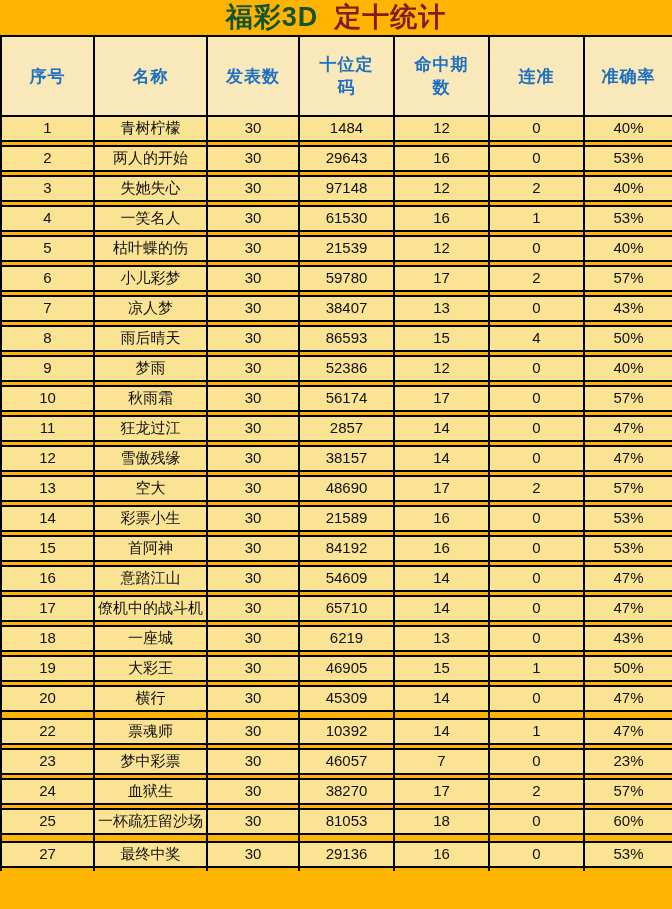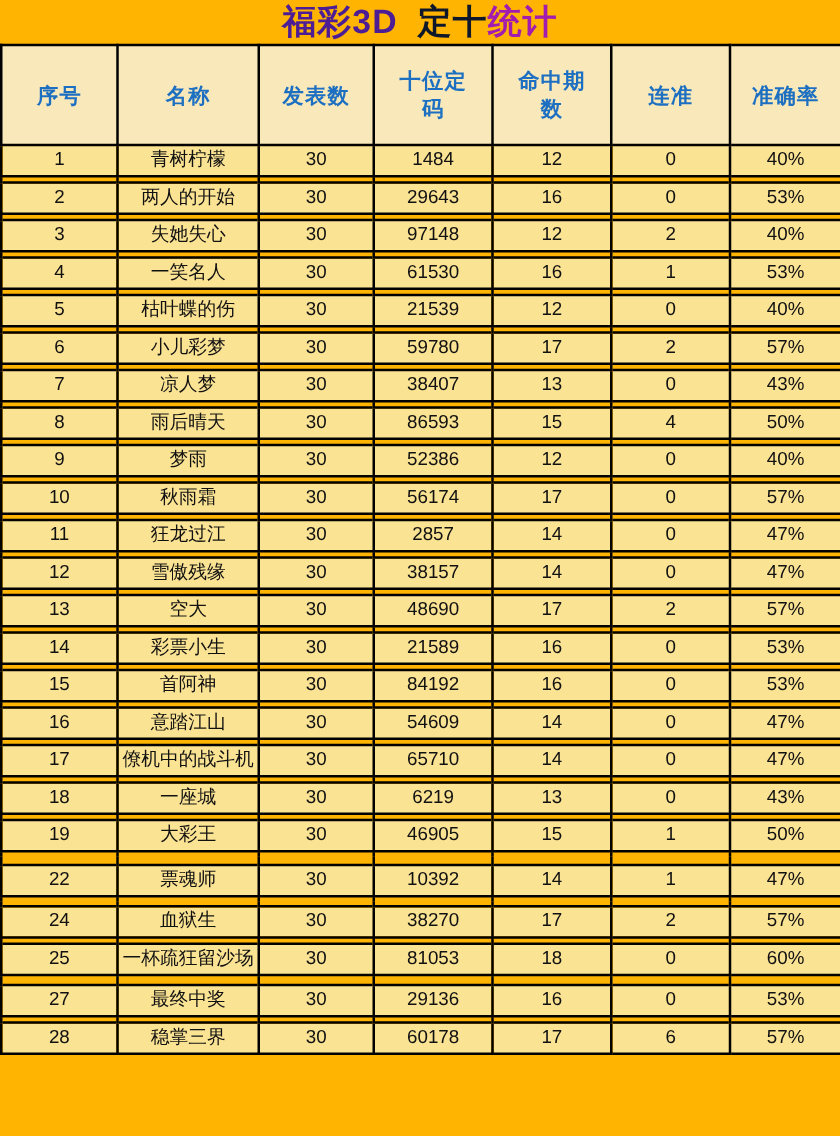--- a/index.html
+++ b/index.html
@@ -36,23 +36,23 @@
     border-left:2px solid var(--c-border,#000);
     border-right:2px solid var(--c-border,#000);
     border-top:none;border-bottom:none;
   }
 </style>
 </head>
 <body style="--c-bg: #FFB401; --c-row-bg: #FBE394; --c-header-bg: #F8E8BA; --c-header-text: #1D6FC2; --c-border: #000000;">
 
 <div class="app">
   <div class="title" id="title">
-      <span style="color: #4c1d95;">福彩3D</span>
-      <span style="color: #0f172a; margin-left: 16px;">定十</span>
-      <span style="color: #a21caf; text-align: center;">统计</span>
+      <span style="color: #14532d;">福彩3D</span>
+      <span style="color: #7f1d1d; margin-left: 16px;">定十</span>
+      <span style="color: #7f1d1d; text-align: center;">统计</span>
     </div>
   <table>
     <colgroup>
       <col style="width:93px">
         <col style="width:113px">
         <col style="width:92px">
       <col style="width:95px">
         <col style="width:95px">
         <col style="width:95px">
       <col style="width:89px">
@@ -404,20 +404,29 @@
         </tr>
         <tr class="spacer">
           <td></td>
           <td></td>
           <td></td>
           <td></td>
           <td></td>
           <td></td>
           <td></td>
         </tr>
+        <tr>
+          <td class="data">20</td>
+          <td class="data">横行</td>
+          <td class="data">30</td>
+          <td class="data">45309</td>
+          <td class="data">14</td>
+          <td class="data">0</td>
+          <td class="data">47%</td>
+        </tr>
         <tr class="spacer">
           <td></td>
           <td></td>
           <td></td>
           <td></td>
           <td></td>
           <td></td>
           <td></td>
         </tr>
         <tr class="spacer">
@@ -439,20 +448,29 @@
           <td class="data">47%</td>
         </tr>
         <tr class="spacer">
           <td></td>
           <td></td>
           <td></td>
           <td></td>
           <td></td>
           <td></td>
           <td></td>
+        </tr>
+        <tr>
+          <td class="data">23</td>
+          <td class="data">梦中彩票</td>
+          <td class="data">30</td>
+          <td class="data">46057</td>
+          <td class="data">7</td>
+          <td class="data">0</td>
+          <td class="data">23%</td>
         </tr>
         <tr class="spacer">
           <td></td>
           <td></td>
           <td></td>
           <td></td>
           <td></td>
           <td></td>
           <td></td>
         </tr>
@@ -511,25 +529,16 @@
           <td class="data">53%</td>
         </tr>
         <tr class="spacer">
           <td></td>
           <td></td>
           <td></td>
           <td></td>
           <td></td>
           <td></td>
           <td></td>
-        </tr>
-        <tr>
-          <td class="data">28</td>
-          <td class="data">稳掌三界</td>
-          <td class="data">30</td>
-          <td class="data">60178</td>
-          <td class="data">17</td>
-          <td class="data">6</td>
-          <td class="data">57%</td>
         </tr>
       </tbody>
   </table>
 </div>
 
 </body></html>

